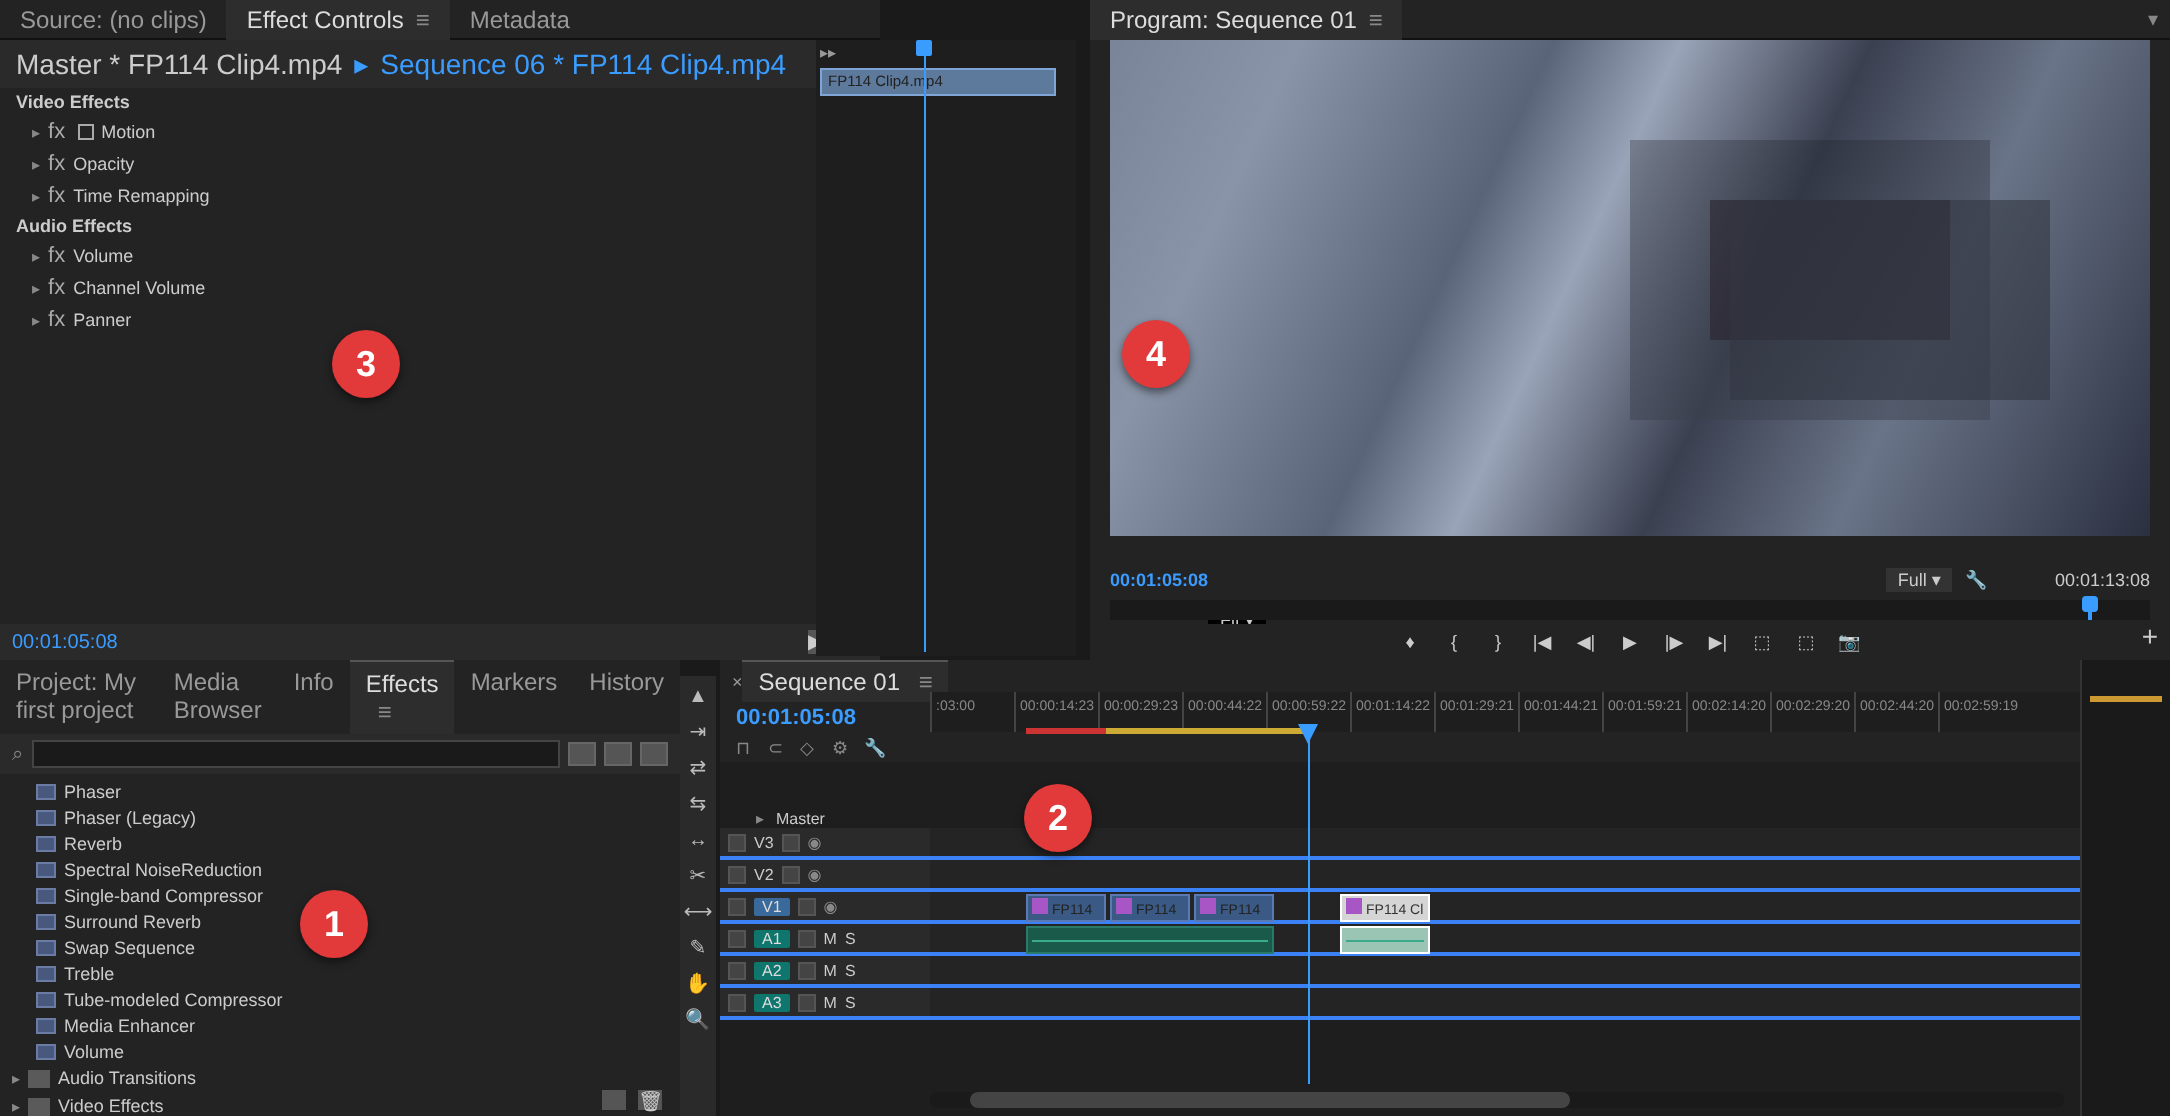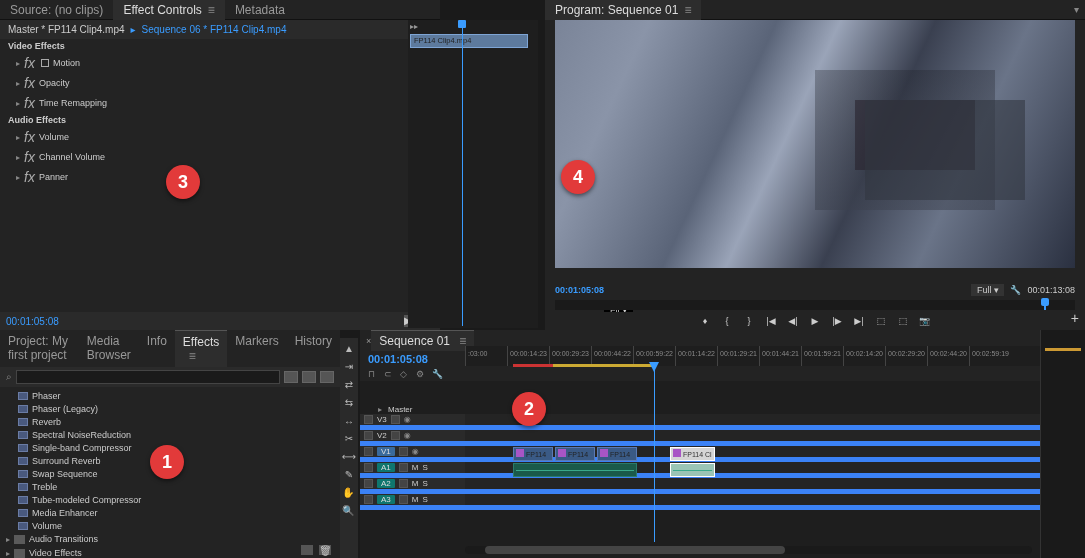--- a/index.html
+++ b/index.html
@@ -5,46 +5,46 @@
 * { margin: 0; padding: 0; box-sizing: border-box; font-family: "Segoe UI", Arial, sans-serif; }
 body { background: #1a1a1a; color: #ccc; font-size: 10px; width: 1085px; height: 558px; overflow: hidden; position: relative; }
 .tab-bar { background: #232323; display: flex; align-items: center; height: 20px; border-bottom: 1px solid #111; }
 .tab { padding: 3px 10px; color: #999; cursor: pointer; font-size: 12px; }
 .tab.active { background: #2d2d2d; color: #ddd; border-top: 1px solid #555; }
 .close-x { margin-left: 6px; color: #888; }
 .panel { background: #232323; position: absolute; }
 
 
 .effect-controls { left: 0; top: 0; width: 440px; height: 330px; }
-.ec-head { display: flex; padding: 4px 8px; gap: 6px; font-size: 10px; background: #2a2a2a; }
+.ec-head { display: flex; padding: 4px 8px; gap: 6px; font-size: 14px; background: #2a2a2a; }
 .ec-head .blue { color: #3a9cff; }
 .ec-head .arrow { color: #3a9cff; }
 .ec-section { padding: 2px 8px; font-size: 9px; display: flex; justify-content: space-between; align-items: center; }
 .ec-section-title { font-weight: bold; color: #ccc; }
 .ec-item { padding: 2px 8px 2px 16px; font-size: 9px; display: flex; align-items: center; gap: 4px; }
 .ec-item .tri { color: #888; font-size: 8px; }
-.ec-item .fx { font-style: italic; color: #aaa; font-size: 14px; }
+.ec-item .fx { color: #aaa; font-size: 11px; }
 .ec-item .motion-icon { display: inline-block; width: 8px; height: 8px; border: 1px solid #aaa; margin-left: 2px; }
 .ec-right { position: absolute; right: 6px; display: inline-flex; gap: 3px; align-items: center; }
 .ec-right .reset { width: 10px; height: 10px; border: 1px solid #888; border-radius: 2px; }
 .ec-body { position: relative; height: 290px; background: #232323; overflow: hidden; }
 .ec-mini-tc { position: absolute; left: 410px; top: 2px; color: #999; font-size: 8px; }
 .ec-footer { position: absolute; bottom: 0; left: 0; right: 0; height: 18px; background: #2a2a2a; display: flex; align-items: center; padding: 0 6px; justify-content: space-between; }
 .ec-footer .tc { color: #3a9cff; font-size: 10px; }
 .ec-footer .icons { display: flex; gap: 6px; }
 .ec-footer .ico { width: 12px; height: 12px; background: #555; }
 
 
 .program { left: 545px; top: 0; width: 540px; height: 330px; }
 .prog-video { position: absolute; top: 20px; left: 10px; width: 520px; height: 248px; background: linear-gradient(135deg, #5a6478 0%, #424a58 30%, #6a7488 50%, #2d3340 100%); overflow: hidden; }
 .prog-video::after { content:''; position:absolute; right:50px; top:80px; width:160px; height:100px; background: rgba(50,55,65,0.6); }
 .prog-controls { position: absolute; bottom: 32px; left: 10px; right: 10px; height: 16px; display: flex; align-items: center; justify-content: space-between; font-size: 9px; }
 .prog-controls .tc-left { color: #3a9cff; font-weight: bold; }
 .prog-controls .fit { color: #ccc; background: #000000; padding: 1px 6px; margin-top: 40px; }
-.prog-controls .tc-right { color: #ccc; }
+.prog-controls .tc-right { color: #ccc; margin-left: 28px; }
 .prog-controls .full { color: #ccc; background: #333; padding: 1px 6px; margin-left: auto; }
 .prog-controls .wrench { width: 11px; height: 11px; }
 .prog-scrub { position: absolute; bottom: 20px; left: 10px; right: 10px; height: 10px; background: #1a1a1a; }
 .prog-scrub .head { position: absolute; left: 486px; top: -2px; width: 8px; height: 8px; background: #3a9cff; border-radius: 2px; }
 .prog-scrub .head::after { content:''; position:absolute; left:3px; top:6px; width:2px; height:6px; background:#3a9cff; }
 .prog-transport { position: absolute; bottom: 0; left: 0; right: 0; height: 18px; display: flex; align-items: center; justify-content: center; gap: 10px; background: #232323; }
 .trans-btn { width: 12px; height: 12px; color: #ccc; display: flex; align-items: center; justify-content: center; font-size: 9px; cursor: pointer;}
 .prog-plus { position: absolute; right: 6px; bottom: 4px; color: #ccc; font-size: 14px; }
 
 
@@ -78,21 +78,21 @@
 .tl-head .icons { display: flex; gap: 6px; margin-top: 2px;}
 .tl-head .hi { width: 10px; height: 10px; color: #888; font-size: 9px;}
 .tl-ruler { position: absolute; left: 105px; top: 16px; right: 0; height: 20px; background: #1e1e1e; display: flex; font-size: 7px; color: #888; }
 .tl-ruler .tick { width: 42px; border-left: 1px solid #444; padding-left: 2px; padding-top: 4px; white-space: nowrap; overflow: hidden; }
 .tl-ruler-color { position: absolute; left: 105px; top: 34px; right: 0; height: 5px; }
 .tl-ruler-color::before { content:''; position:absolute; left:48px; width:40px; height:3px; background:#cc3333; }
 .tl-ruler-color::after { content:''; position:absolute; left:88px; width:100px; height:3px; background:#ccaa33; }
 .tl-playhead { position: absolute; left: 294px; top: 32px; width: 1px; height: 180px; background: #3a9cff; z-index: 5; }
 .tl-playhead::before { content:''; position:absolute; top:0; left:-5px; width:10px; height:10px; background:#3a9cff; clip-path: polygon(0 0, 100% 0, 50% 100%); }
 .tl-tracks { position: absolute; left: 0; top: 84px; right: 0; }
-.tl-track { display: flex; height: 16px; border-bottom: 5px solid #3b82f6; }
+.tl-track { display: flex; height: 16px; border-bottom: 2px solid #3b82f6; }
 .tl-track-head { width: 105px; background: #2a2a2a; display: flex; align-items: center; gap: 4px; padding: 0 4px; font-size: 8px; }
 .tl-track-head .tog { width: 9px; height: 9px; background: #444; border: 1px solid #555; }
 .tl-track-head .lbl { background: #3a6a9c; padding: 0 4px; color: #ddd; font-size: 8px; border-radius: 1px; }
 .tl-track-head .lbl.a { background: #0f766e; }
 .tl-track-head .eye { color: #888; }
 .tl-track-lane { flex: 1; background: #242424; position: relative; }
 .clip-v { position: absolute; height: 14px; top: 1px; background: #3a5a85; border: 1px solid #5a7ab5; font-size: 7px; color: #222; overflow: hidden; padding: 1px 2px; }
 .clip-v .fx-badge { display: inline-block; width: 8px; height: 8px; background: #a855c5; margin-right: 2px; }
 .clip-a { position: absolute; height: 14px; top: 1px; background: #1a5a4a; border: 1px solid #2a7a6a; }
 .clip-a::after { content:''; position:absolute; left:2px; right:2px; top:50%; height:1px; background:#3aaa8a; }

